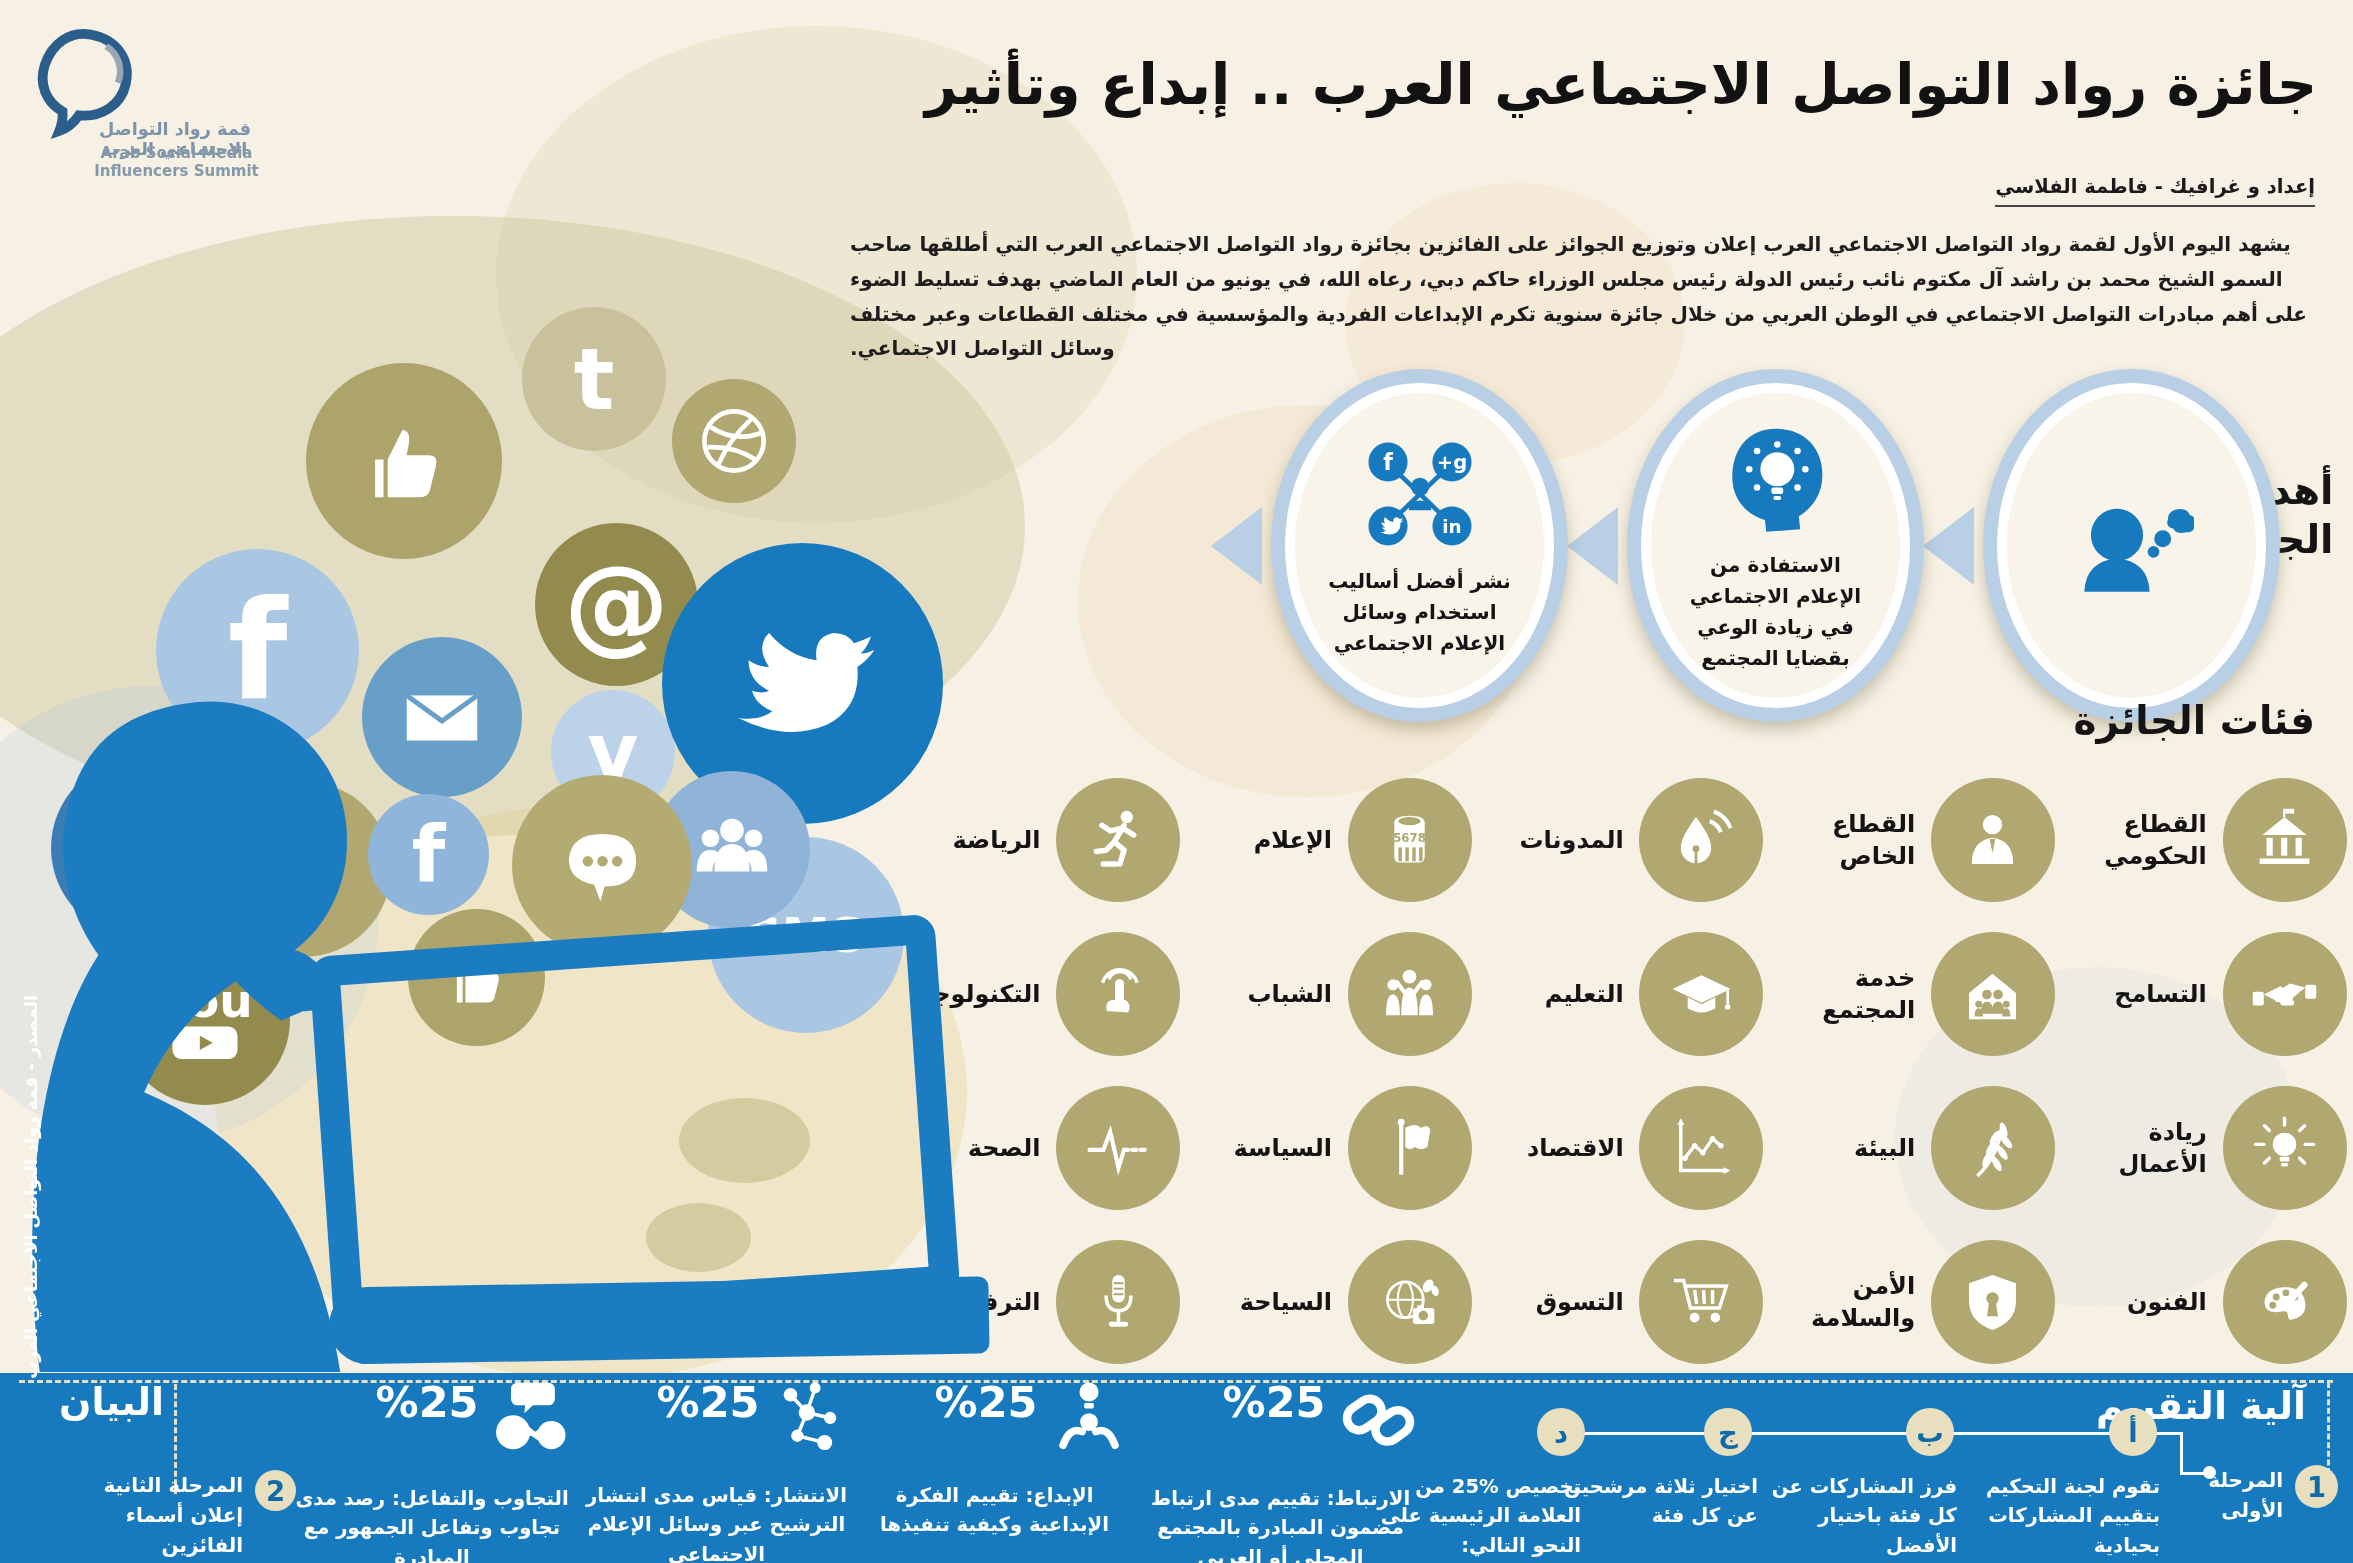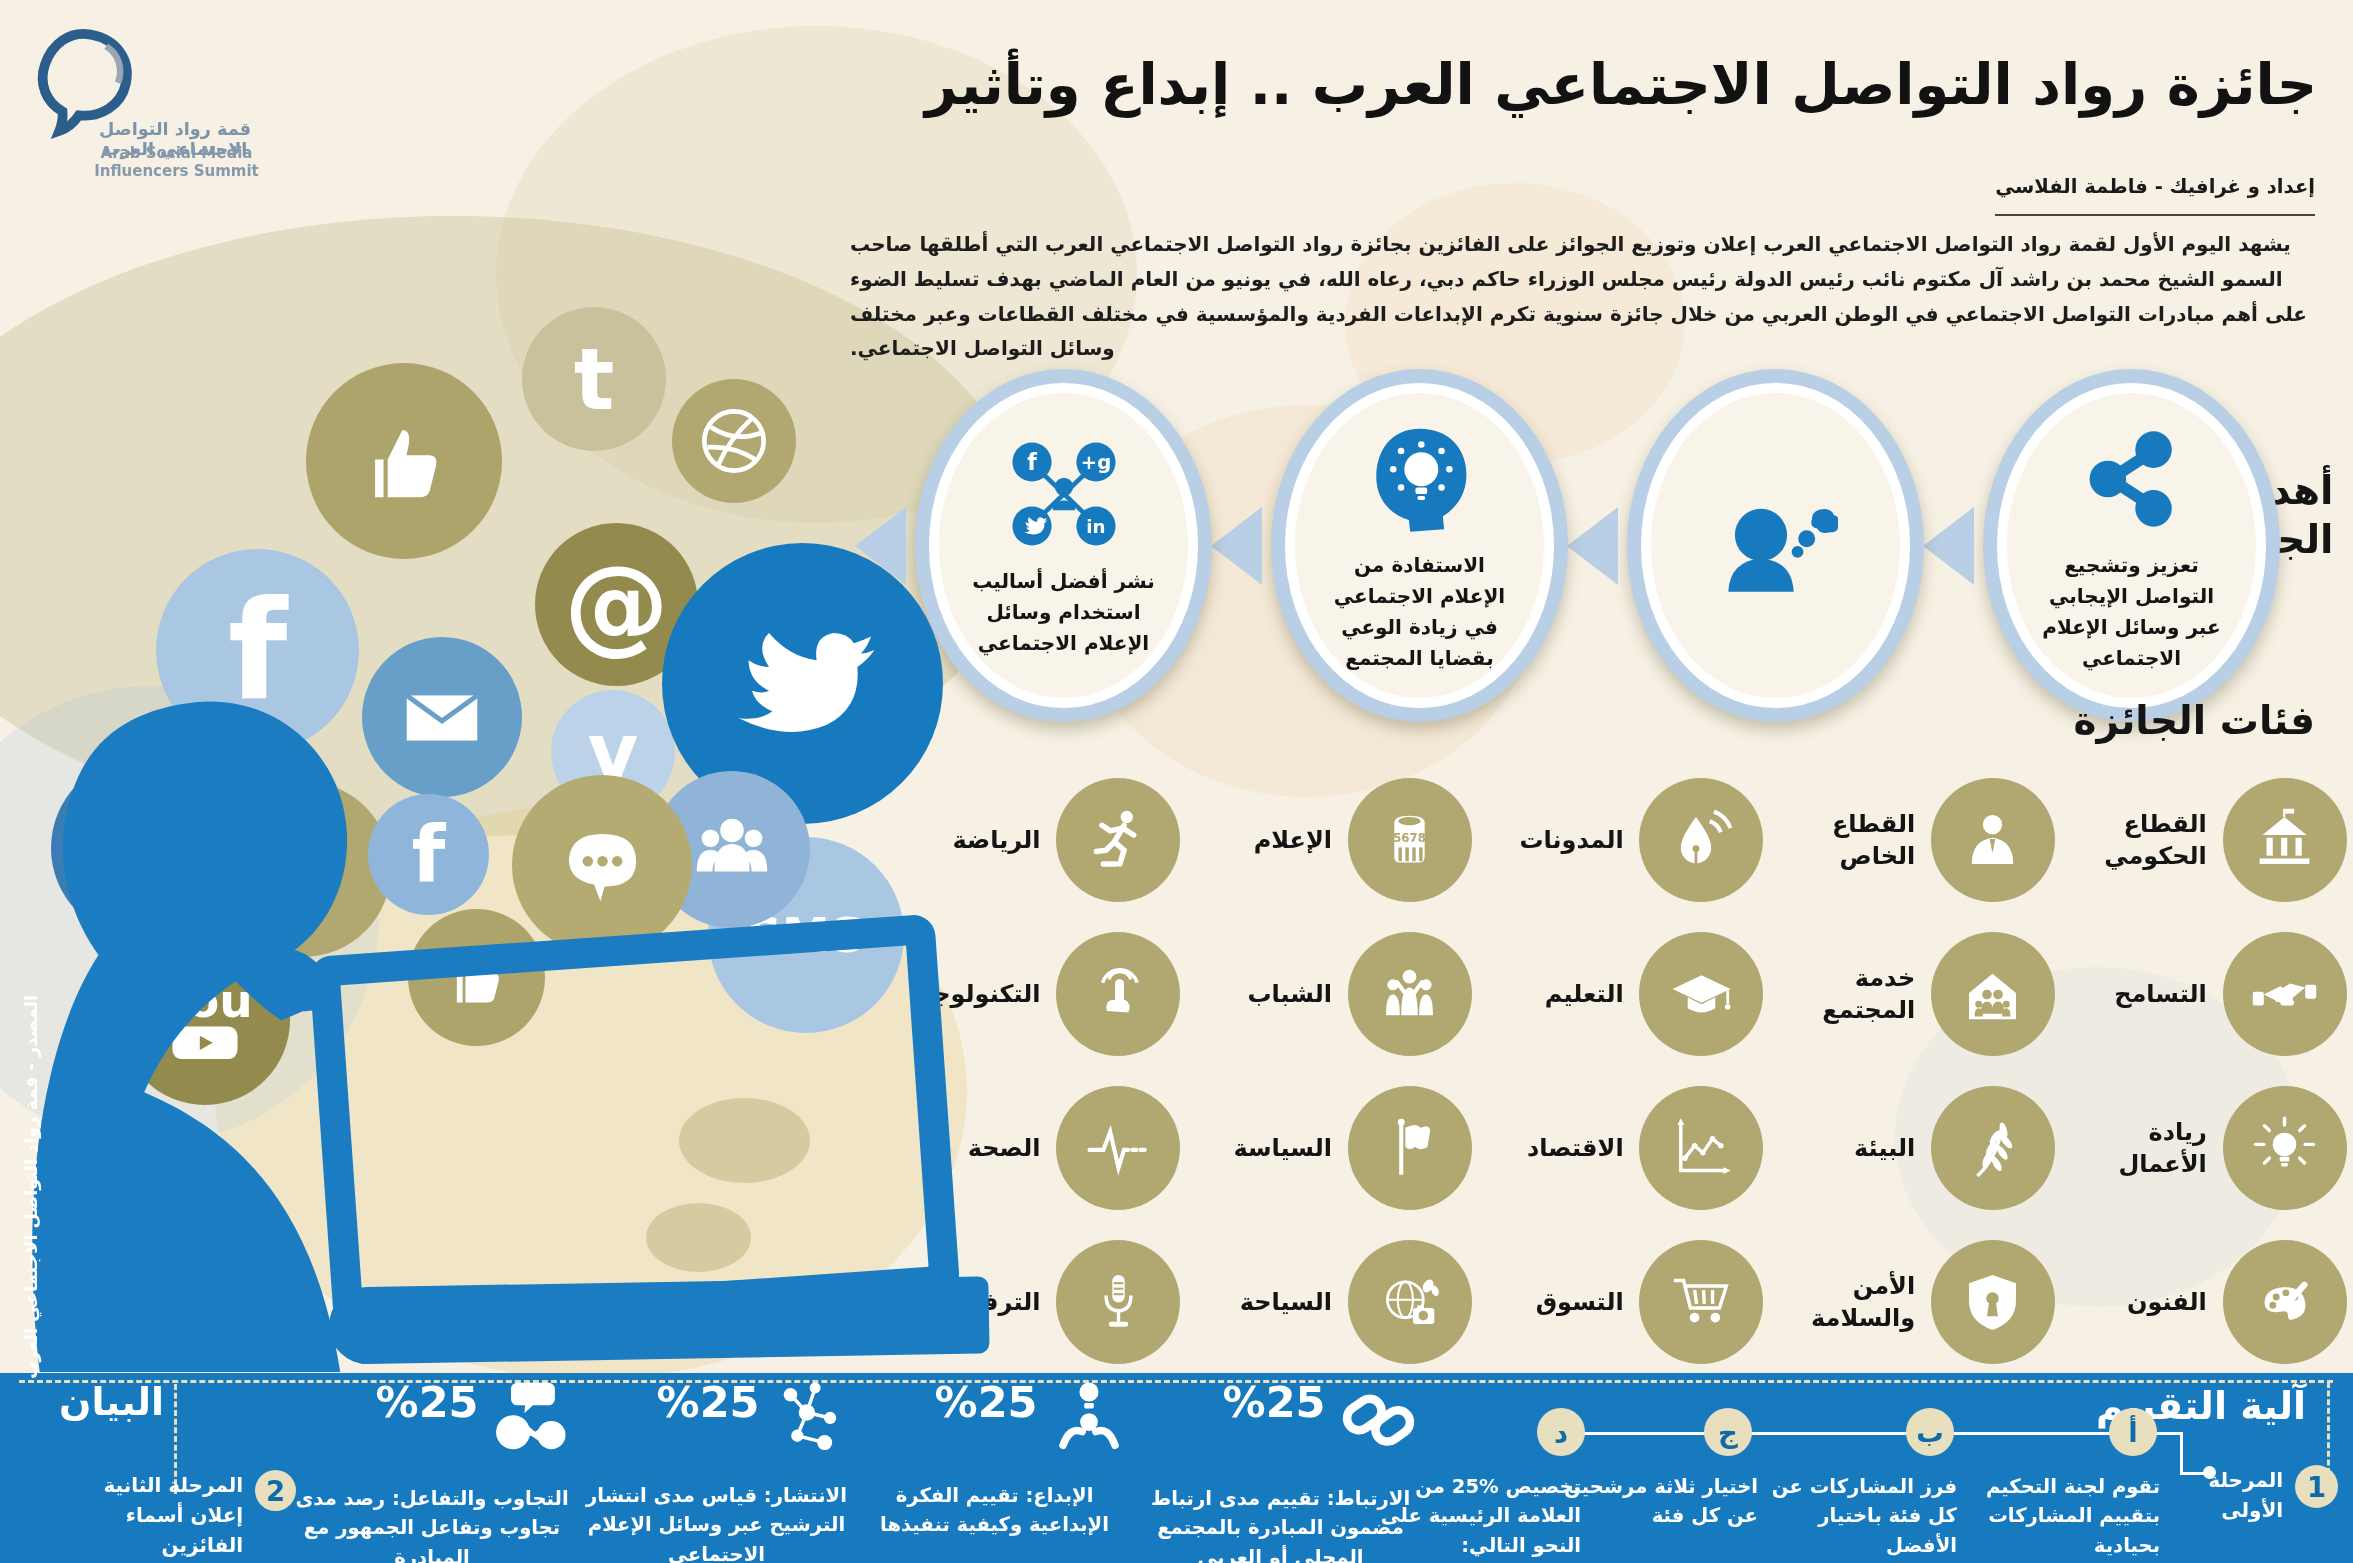--- a/index.html
+++ b/index.html
@@ -13,21 +13,21 @@
   .blob3{left:1346px;top:183px;width:340px;height:281px;background:rgba(242,190,150,.16);}
   .blob4{left:216px;top:804px;width:752px;height:575px;background:rgba(226,205,132,.30);}
   .blob5{left:1896px;top:967px;width:405px;height:340px;background:rgba(190,205,220,.14);}
   .blob6{left:1079px;top:405px;width:458px;height:392px;background:rgba(238,212,170,.25);}
   .blob7{left:-78px;top:686px;width:458px;height:458px;background:rgba(168,196,224,.20);}
   
   .logo-bubble{left:29px;top:19.6px;}
   .logo-ar{left:65px;top:119px;width:222px;text-align:center;font-size:17.6px;font-weight:bold;color:#7c93a9;}
   .logo-en{left:63px;top:144px;width:229px;text-align:center;font-size:15px;font-weight:bold;color:#8599aa;font-family:"DejaVu Sans",sans-serif;}
   .title{right:36px;top:52px;font-size:56px;font-weight:bold;color:#121212;white-space:nowrap;text-align:right;}
-  .credit{right:38px;top:175px;font-size:19.6px;font-weight:bold;color:#1a1a1a;border-bottom:2px solid #444;padding-bottom:16px;}
+  .credit{right:38px;top:175px;font-size:19.6px;font-weight:bold;color:#1a1a1a;border-bottom:2px solid #444;padding-bottom:7px;}
   .intro{right:36px;top:227px;width:1467px;font-size:20px;font-weight:700;line-height:1.74;
          color:#1d1d1d;text-align:left;}
   
   .goals-heading{right:19.6px;top:467px;width:163px;font-size:39px;font-weight:bold;color:#141414;
                  text-align:right;line-height:1.25;white-space:pre-line;}
   .goals-row{right:73px;top:369px;width:1445px;height:356px;display:flex;gap:59px;}
   .goal{position:relative;width:297px;height:353px;flex:0 0 auto;}
   .goal-arrow{position:absolute;left:-60px;top:50%;transform:translateY(-50%);width:0;height:0;
               border-top:39px solid transparent;border-bottom:39px solid transparent;
               border-left:none;border-right:51px solid #b9cfe5;}
@@ -203,39 +203,20 @@
     <ellipse cx="452" cy="560" rx="58" ry="42" fill="#1b7cc2" transform="rotate(35 452 560)"></ellipse>
   </svg>
   <div class="abs laptop-screen"></div>
   <div class="abs laptop-base"></div>
   <div class="abs source-wrap">المصدر - قمة رواد التواصل الاجتماعي العرب</div>
 
   <div class="abs goals-heading">أهداف
 الجائزة</div>
   <div class="abs goals-row">
 
-    <div class="goal">
-      <div class="goal-arrow"></div>
-      <div class="goal-ring">
-          <div class="goal-white">
-            <div class="goal-inner">
-        <svg width="124" height="124" viewBox="0 0 190 190">
-          <g stroke="#187abe" stroke-width="18">
-                  <line x1="62" y1="95" x2="128" y2="52"></line>
-                  <line x1="62" y1="95" x2="128" y2="138"></line>
-                </g>
-          <circle cx="128" cy="50" r="28" fill="#187abe"></circle>
-                <circle cx="58" cy="95" r="28" fill="#187abe"></circle>
-                <circle cx="128" cy="140" r="28" fill="#187abe"></circle>
-        </svg>
-        <div class="goal-text">تعزيز وتشجيع التواصل الإيجابي عبر وسائل الإعلام الاجتماعي</div>
-      </div>
-          </div>
-        </div>
-    </div>
 
     <div class="goal">
       <div class="goal-arrow"></div>
       <div class="goal-ring">
           <div class="goal-white">
             <div class="goal-inner">
         <svg width="124" height="124" viewBox="0 0 190 190">
           <g fill="#187abe">
                   <circle cx="72" cy="78" r="40"></circle>
                   <path d="M22,165 Q24,118 72,114 Q120,118 122,165 Z"></path>

